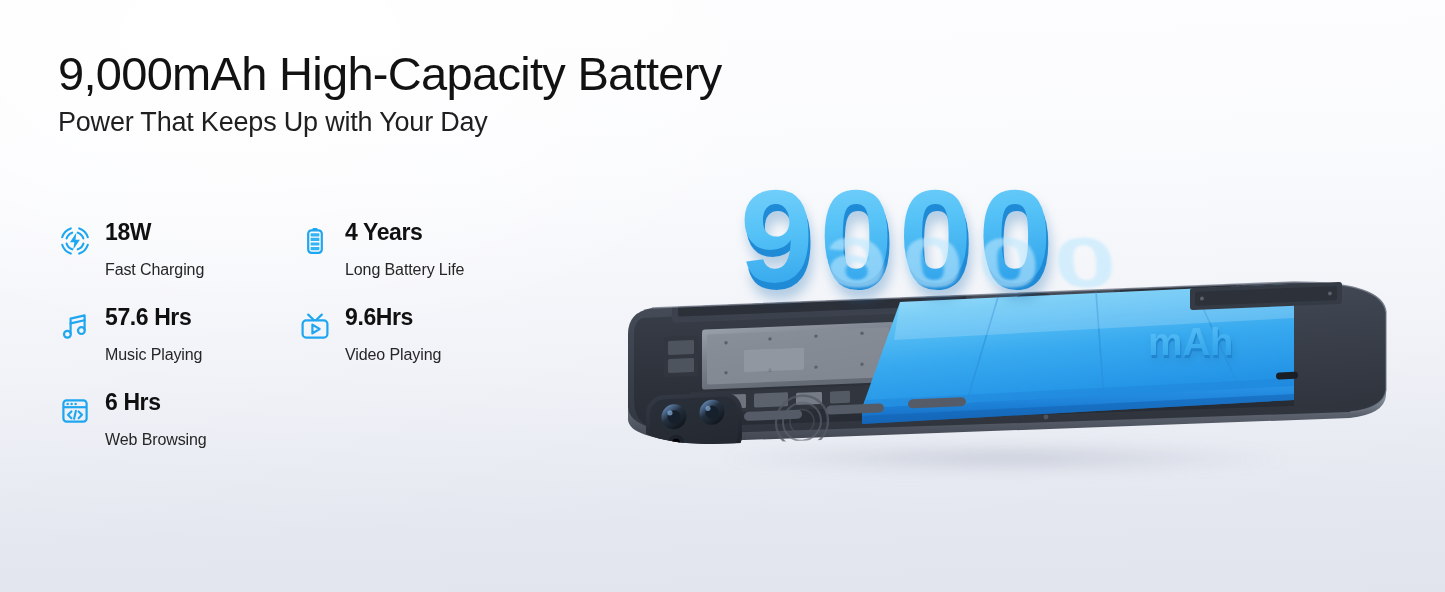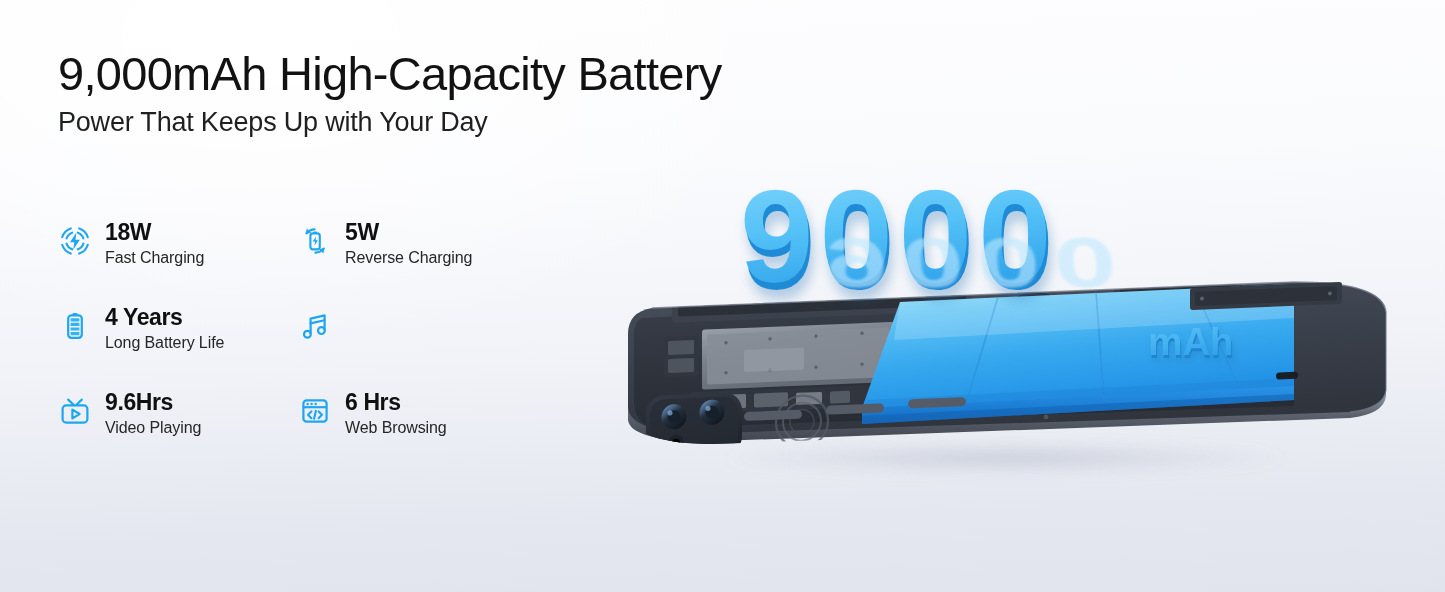--- a/index.html
+++ b/index.html
@@ -74,21 +74,21 @@
   .feat-text { padding-top: 0px; }
   .feat-value {
     font-size: 23px;
     font-weight: 700;
     color: #101010;
     line-height: 1.08;
     letter-spacing: -0.4px;
     white-space: nowrap;
   }
   .feat-label {
-    margin-top: 4px;
+    margin-top: 16px;
     font-size: 16px;
     font-weight: 400;
     color: #262626;
     line-height: 1.15;
     letter-spacing: -0.1px;
     white-space: nowrap;
     text-align: center;
   }
 
   
@@ -201,39 +201,20 @@
           </g>
           <path d="M19.4 9.6 13 19.2h4.3l-1 7.4 6.6-9.9h-4.4z" fill="#1FA6F0"></path>
         </svg>
       </span>
       <span class="feat-text">
         <span class="feat-value">18W</span>
         <span class="feat-label" style="display:block">Fast Charging</span>
       </span>
     </div>
 
-    <div class="feature">
-      <span class="feat-icon">
-        <svg width="36" height="36" viewBox="0 0 36 36" fill="none">
-          <g stroke="#1FA6F0" stroke-width="2.1" fill="none" stroke-linecap="round">
-            <path d="M9.4 10.2A12 12 0 0 1 17.6 6.4"></path>
-            <path d="M26.8 25.6a12 12 0 0 1-8.4 4"></path>
-          </g>
-          <path d="M9.8 5.6l-1.2 5.6 5.5-1.4z" fill="#1FA6F0"></path>
-          <path d="M26.4 30.4l1.2-5.6-5.5 1.4z" fill="#1FA6F0"></path>
-          <rect x="13.4" y="10.4" width="9.4" height="16" rx="2.6" stroke="#1FA6F0" stroke-width="2.1" fill="none"></rect>
-          <rect x="16.1" y="8.6" width="4" height="2.2" rx="1" fill="#1FA6F0"></rect>
-          <path d="M19.1 13.6l-3.4 5h2.4l-0.6 4 3.5-5.3h-2.4z" fill="#1FA6F0"></path>
-        </svg>
-      </span>
-      <span class="feat-text">
-        <span class="feat-value">5W</span>
-        <span class="feat-label" style="display:block">Reverse Charging</span>
-      </span>
-    </div>
 
     <div class="feature">
       <span class="feat-icon">
         <svg width="36" height="36" viewBox="0 0 36 36" fill="none">
           <rect x="11.2" y="7.4" width="13.6" height="22.4" rx="3.2" stroke="#1FA6F0" stroke-width="2.2" fill="none"></rect>
           <rect x="15.4" y="5.0" width="5.2" height="2.6" rx="1.2" fill="#1FA6F0"></rect>
           <rect x="13.6" y="10.2" width="8.8" height="3.2" rx="0.6" fill="#33B4F5"></rect>
           <rect x="13.6" y="14.8" width="8.8" height="3.2" rx="0.6" fill="#33B4F5"></rect>
           <rect x="13.6" y="19.4" width="8.8" height="3.2" rx="0.6" fill="#33B4F5"></rect>
           <rect x="13.6" y="24.0" width="8.8" height="3.2" rx="0.6" fill="#33B4F5"></rect>
@@ -248,20 +229,24 @@
     <div class="feature">
       <span class="feat-icon">
         <svg width="36" height="36" viewBox="0 0 36 36" fill="none">
           <g stroke="#1FA6F0" stroke-width="2.2" fill="none" stroke-linecap="round" stroke-linejoin="round">
             <path d="M13.6 25.2V10.6l14-3.2v14.2"></path>
             <path d="M13.6 15.4l14-3.2"></path>
             <circle cx="10.4" cy="26.2" r="3.4"></circle>
             <circle cx="24.4" cy="22.6" r="3.4"></circle>
           </g>
         </svg>
+      </span>
+      <span class="feat-text">
+        <span class="feat-value">57.6 Hrs</span>
+        <span class="feat-label" style="display:block">Music Playing</span>
       </span>
     </div>
 
     <div class="feature">
       <span class="feat-icon">
         <svg width="36" height="36" viewBox="0 0 36 36" fill="none">
           <g stroke="#1FA6F0" stroke-width="2.2" fill="none" stroke-linecap="round" stroke-linejoin="round">
             <rect x="5.6" y="12.4" width="24.8" height="17.2" rx="3.6"></rect>
             <path d="M11.2 6.6l5.6 5.4"></path>
             <path d="M24.8 6.6l-5.6 5.4"></path>

